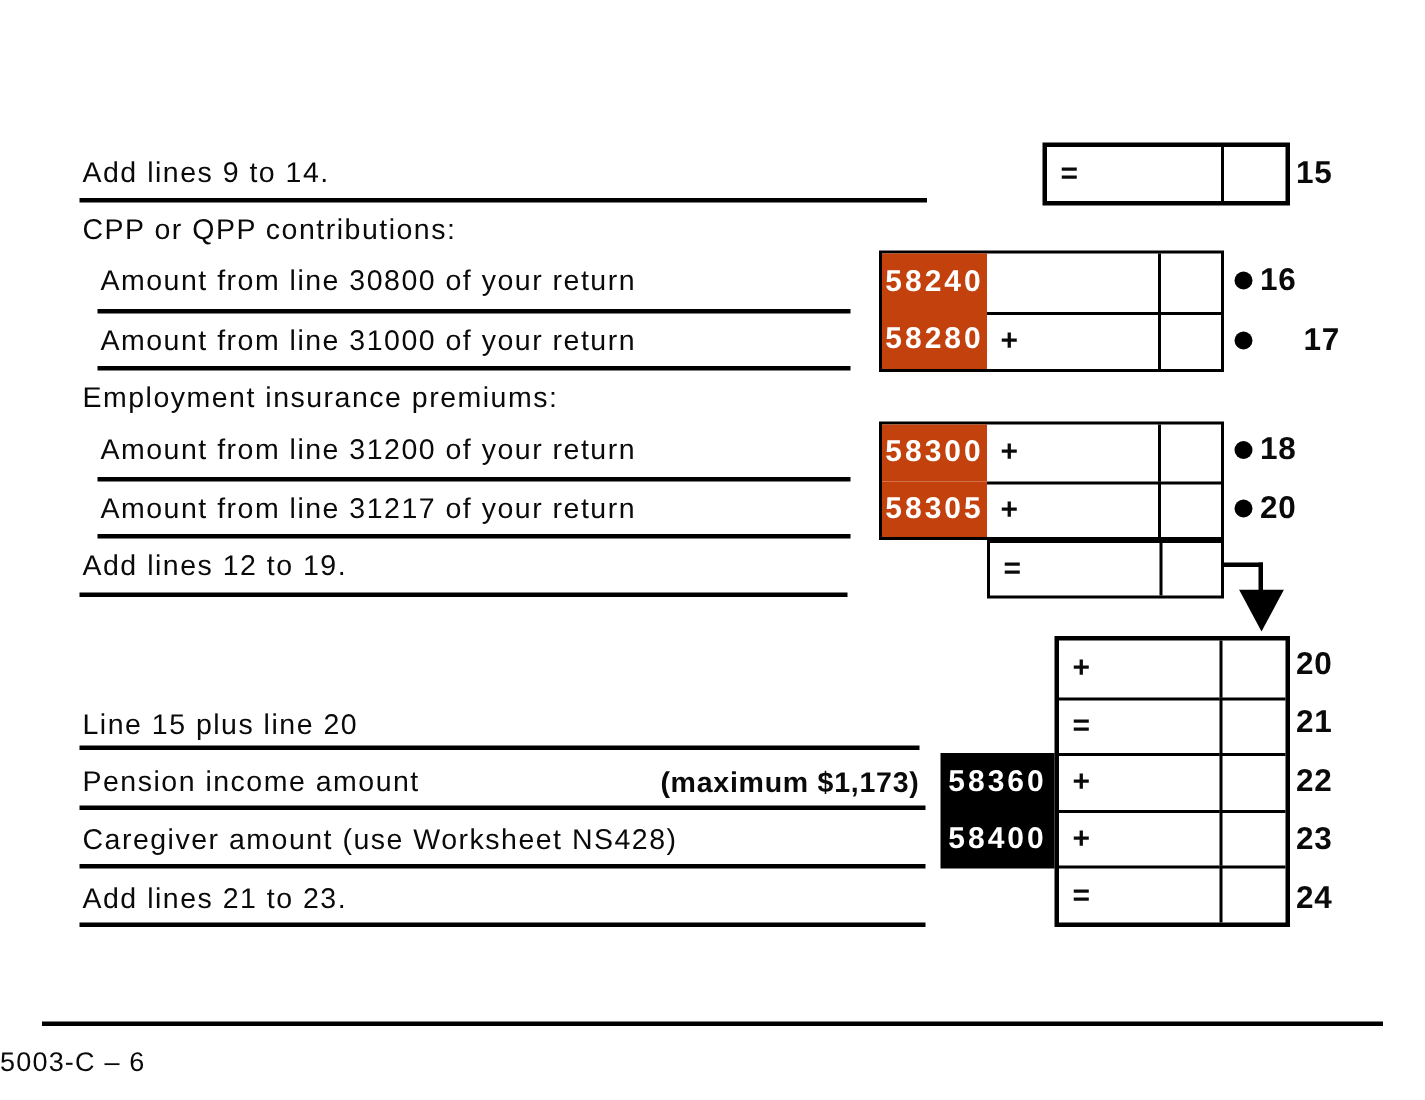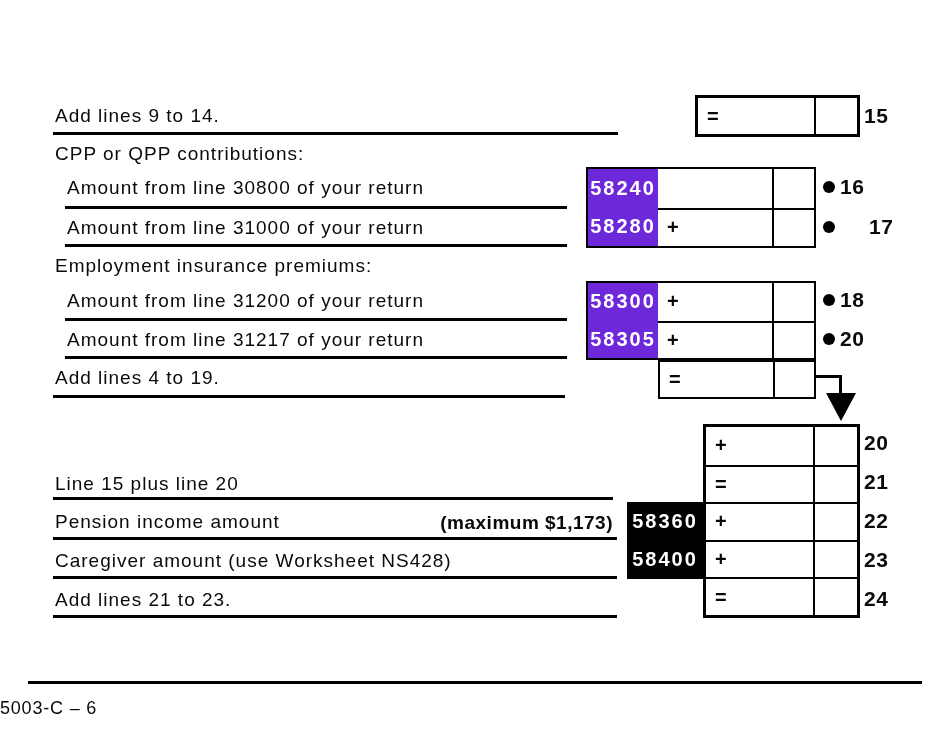--- a/index.html
+++ b/index.html
@@ -25,21 +25,21 @@
   .cell-cts { box-sizing:border-box; border-left:2px solid #000; }
   .sign { font-size:20px; font-weight:600; letter-spacing:0; }
   .tbl { position:absolute; box-sizing:border-box; border:2.5px solid #000; display:grid; background:#fff; }
   .tbl3 { grid-template-columns:70px 1fr 42px; }
   .tbl2 { grid-template-columns:1fr 44px; border-width:3px; }
   .c { box-sizing:border-box; display:flex; align-items:center; }
   .c.amt { padding-left:9px; }
   .c.cts { border-left:2px solid #000; }
   .c.rb { border-top:2px solid #000; }
   .code-cell {
-    background:#6d28d9; color:#fff; justify-content:center;
+    background:#c2410c; color:#fff; justify-content:center;
     font-weight:bold; font-size:20px; letter-spacing:2px;
   }
   .code-block {
     position:absolute; background:#000; color:#fff; display:grid;
     font-weight:bold; font-size:20px; letter-spacing:2px;
   }
   .code-block .c { justify-content:center; }
   .footer-text {
     position:absolute; left:0; width:950px; 
     font-size:18px; letter-spacing:0.8px; color:#0a0a0a;
@@ -112,21 +112,21 @@
 
   <div class="bullet-num" style="left:823px; top:256px;">
     <span class="dot"></span>
     <span class="num" style="position:static;">18</span>
   </div>
   <div class="bullet-num" style="left:823px; top:295px;">
     <span class="dot"></span>
     <span class="num" style="position:static;">20</span>
   </div>
 
-  <div class="lbl" style="left:55px; top:334px;">Add lines 4 to 19.</div>
+  <div class="lbl" style="left:55px; top:334px;">Add lines 12 to 19.</div>
   <div class="rule" style="left:53px; top:363px; width:512px; height:2.5px;"></div>
   <div class="box thin" style="left:658px; top:328px; width:158px; height:39px;">
     <div class="cell-amt">
       <span class="sign">=</span>
     </div>
     <div class="cell-cts" style="width:41px;"></div>
   </div>
 
   <div>
     <div class="rule" style="left:814px; top:343px; width:28px; height:3px;"></div>

